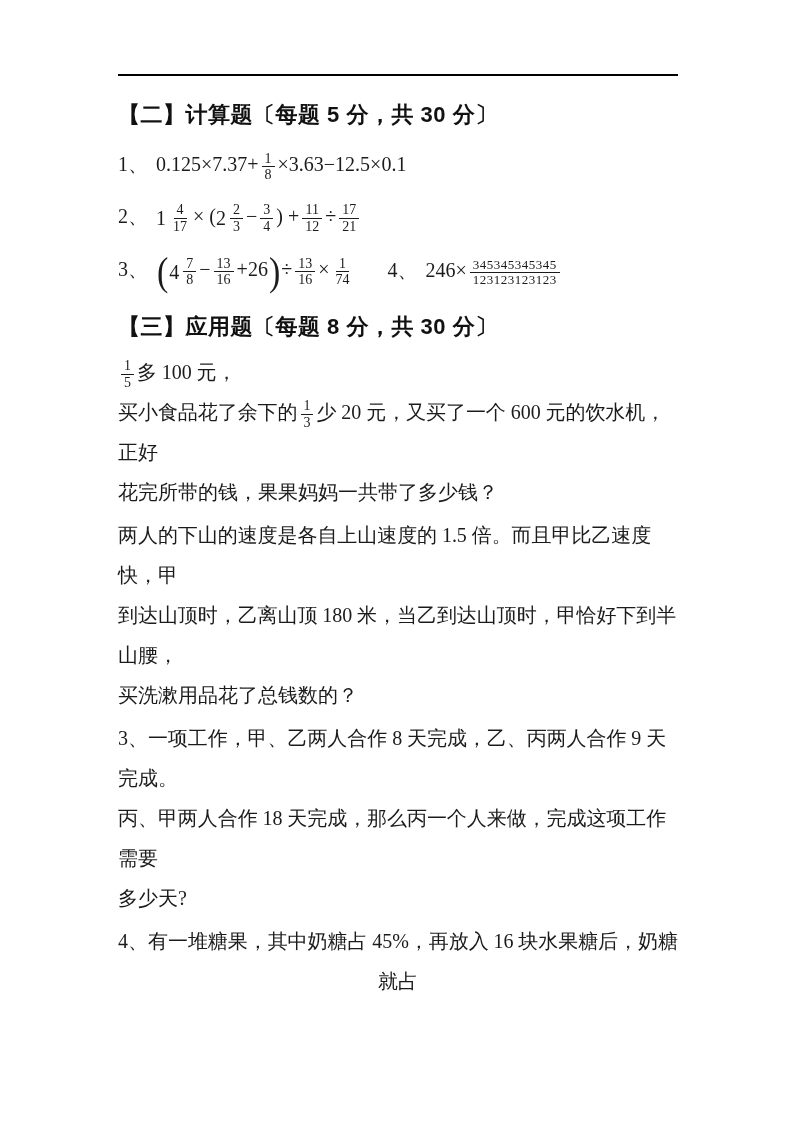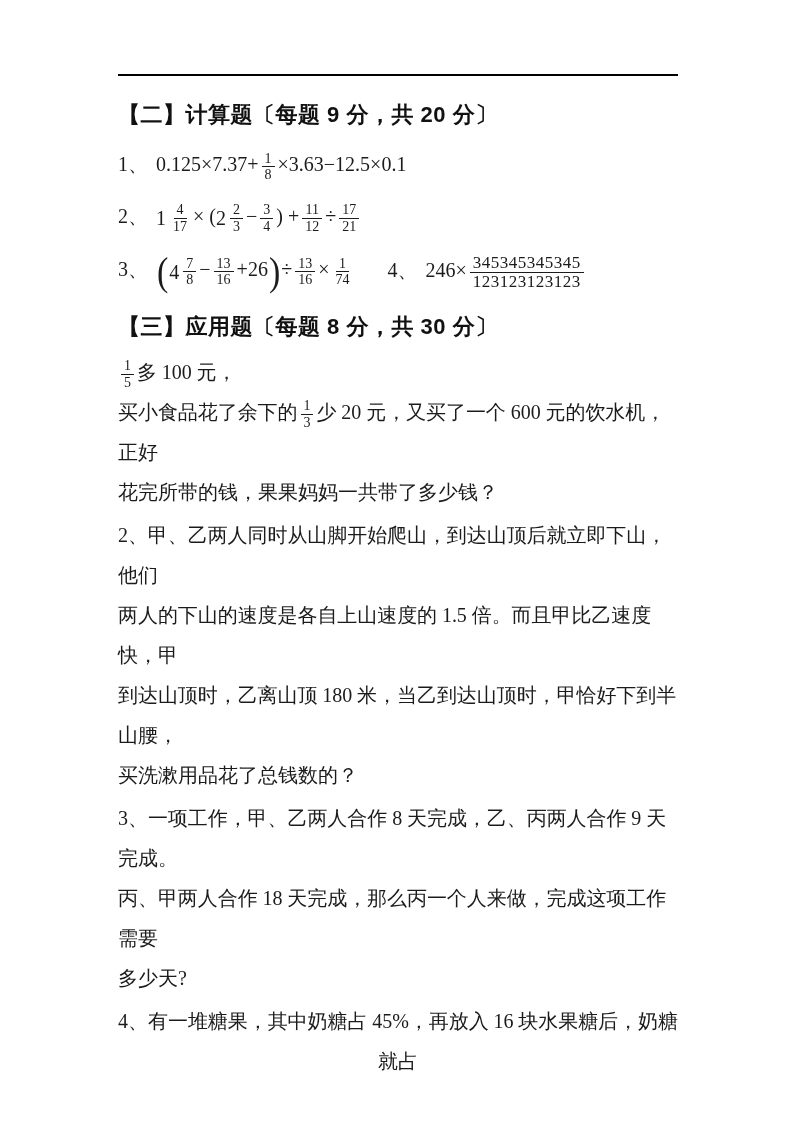--- a/index.html
+++ b/index.html
@@ -19,37 +19,37 @@
   
   .calc-row{line-height:48px;white-space:nowrap;margin:0 0 2px;font-size:20px;}
   .calc-item{display:inline-block;vertical-align:middle;}
   .calc-item + .calc-item{margin-left:32px;}
   .plabel{margin-right:8px;}
   
   .frac{display:inline-flex;flex-direction:column;align-items:center;
         vertical-align:middle;margin:0 3px;line-height:normal;}
   .frac .num,.frac .den{font-size:14px;line-height:1.1;padding:0 3px;text-align:center;}
   .frac .num{border-bottom:1.4px solid currentColor;}
-  .frac.big .num,.frac.big .den{font-size:17px;letter-spacing:0.5px;}
+  .frac.big .num,.frac.big .den{font-size:13px;letter-spacing:0.5px;}
   .mixed{display:inline-flex;align-items:center;vertical-align:middle;}
   .mixed .whole{font-size:20px;margin-right:1px;}
   .bigp{font-size:40px;font-weight:300;vertical-align:middle;line-height:48px;
         display:inline-block;transform:scaleX(.85);}
   
   .problem{margin:0 0 3px;}
   .line{font-size:20px;line-height:40px;min-height:40px;}
   .line .txt{white-space:pre-wrap;}
 </style>
 </head>
 <body>
 
 <div class="page">
   <div class="top-rule"></div>
 
-  <h2 class="sec-title">【二】计算题〔每题 9 分，共 20 分〕</h2>
+  <h2 class="sec-title">【二】计算题〔每题 5 分，共 30 分〕</h2>
   <div id="calc-rows">
       <div class="calc-row"><span class="calc-item"><span class="plabel">1、</span><span class="txt">0.125×7.37+</span><span class="frac">
             <span class="num">1</span>
             <span class="den">8</span>
           </span><span class="txt">×3.63−12.5×0.1</span></span></div>
       <div class="calc-row"><span class="calc-item"><span class="plabel">2、</span><span class="mixed">
             <span class="whole">1</span>
             <span class="frac">
               <span class="num">4</span>
               <span class="den">17</span>
@@ -98,21 +98,20 @@
             <span class="num">1</span>
             <span class="den">5</span>
           </span><span class="txt">多 100 元，</span></div>
         <div class="line" style="letter-spacing: -0.0555556px;"><span class="txt">买小食品花了余下的</span><span class="frac">
             <span class="num">1</span>
             <span class="den">3</span>
           </span><span class="txt">少 20 元，又买了一个 600 元的饮水机，正好</span></div>
         <div class="line" style=""><span class="txt">花完所带的钱，果果妈妈一共带了多少钱？</span></div>
       </div>
       <div class="problem">
-        <div class="line" style="letter-spacing: -0.0666667px;"><span class="txt">2、甲、乙两人同时从山脚开始爬山，到达山顶后就立即下山，他们</span></div>
         <div class="line" style="letter-spacing: -0.0606061px;"><span class="txt">两人的下山的速度是各自上山速度的 1.5 倍。而且甲比乙速度快，甲</span></div>
         <div class="line" style="letter-spacing: -0.0588235px;"><span class="txt">到达山顶时，乙离山顶 180 米，当乙到达山顶时，甲恰好下到半山腰，</span></div>
         <div class="line" style=""><span class="txt">买洗漱用品花了总钱数的？</span></div>
       </div>
       <div class="problem">
         <div class="line" style="letter-spacing: -0.0571429px;"><span class="txt">3、一项工作，甲、乙两人合作 8 天完成，乙、丙两人合作 9 天完成。</span></div>
         <div class="line" style="letter-spacing: -0.0625px;"><span class="txt">丙、甲两人合作 18 天完成，那么丙一个人来做，完成这项工作需要</span></div>
         <div class="line" style=""><span class="txt">多少天?</span></div>
       </div>
       <div class="problem">

